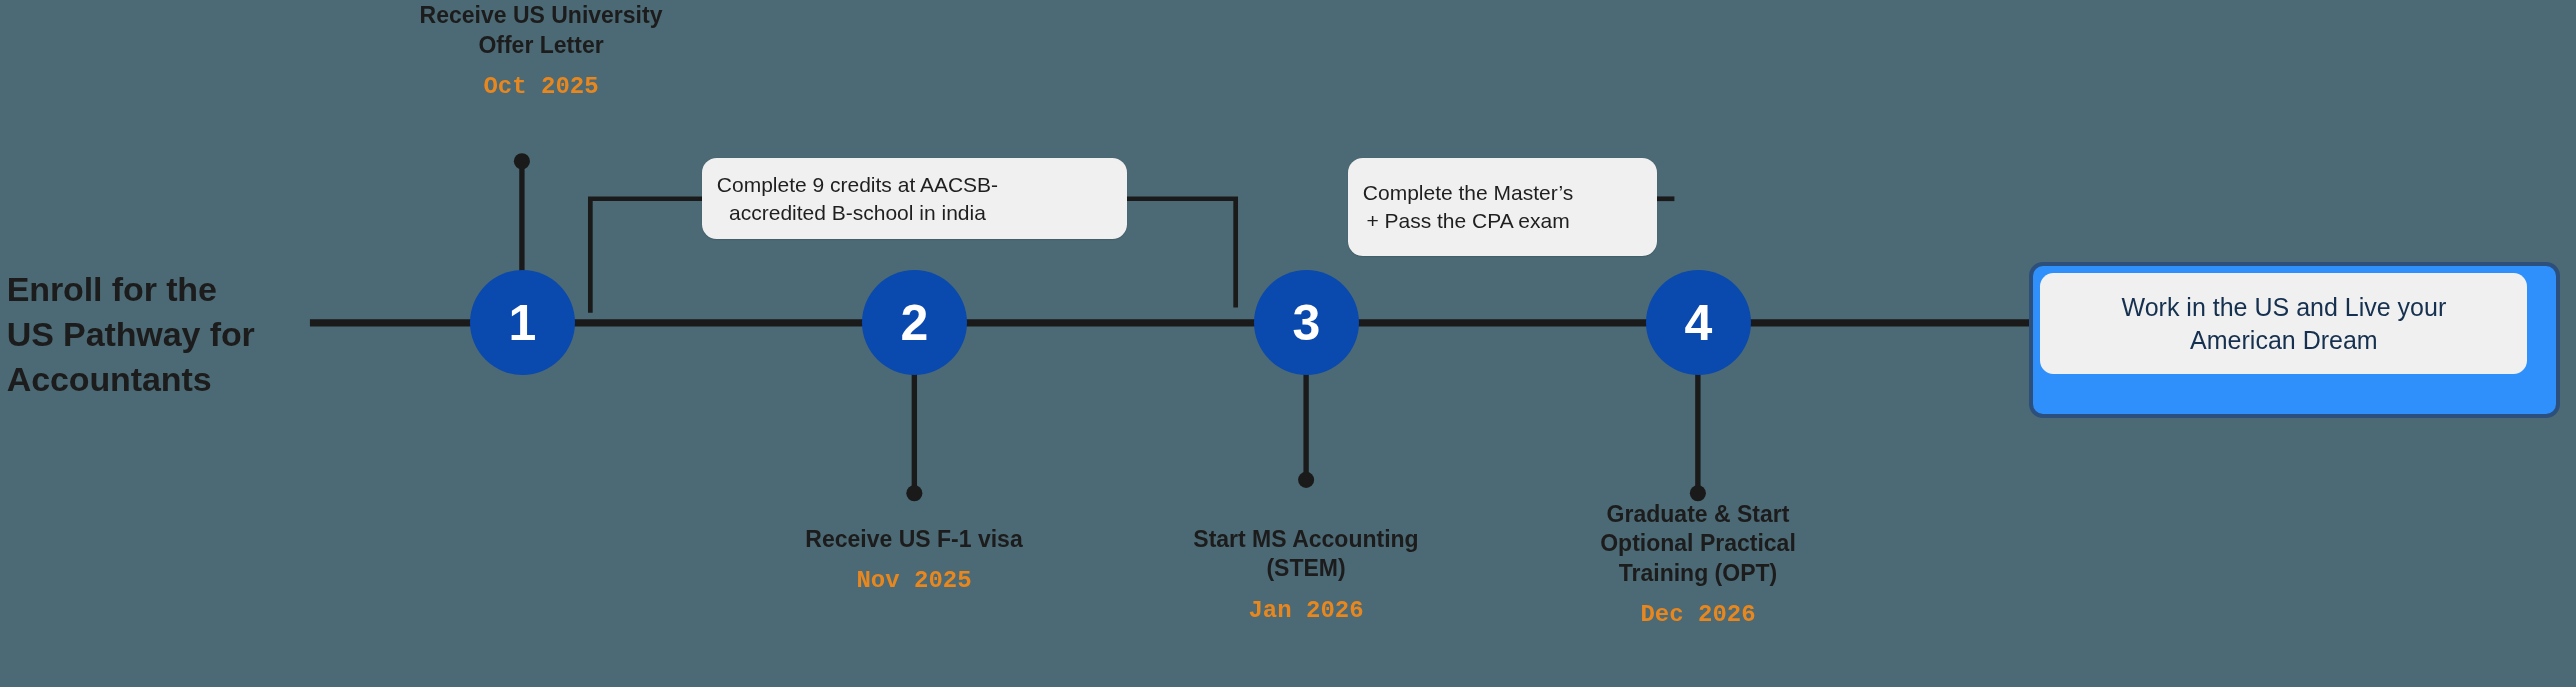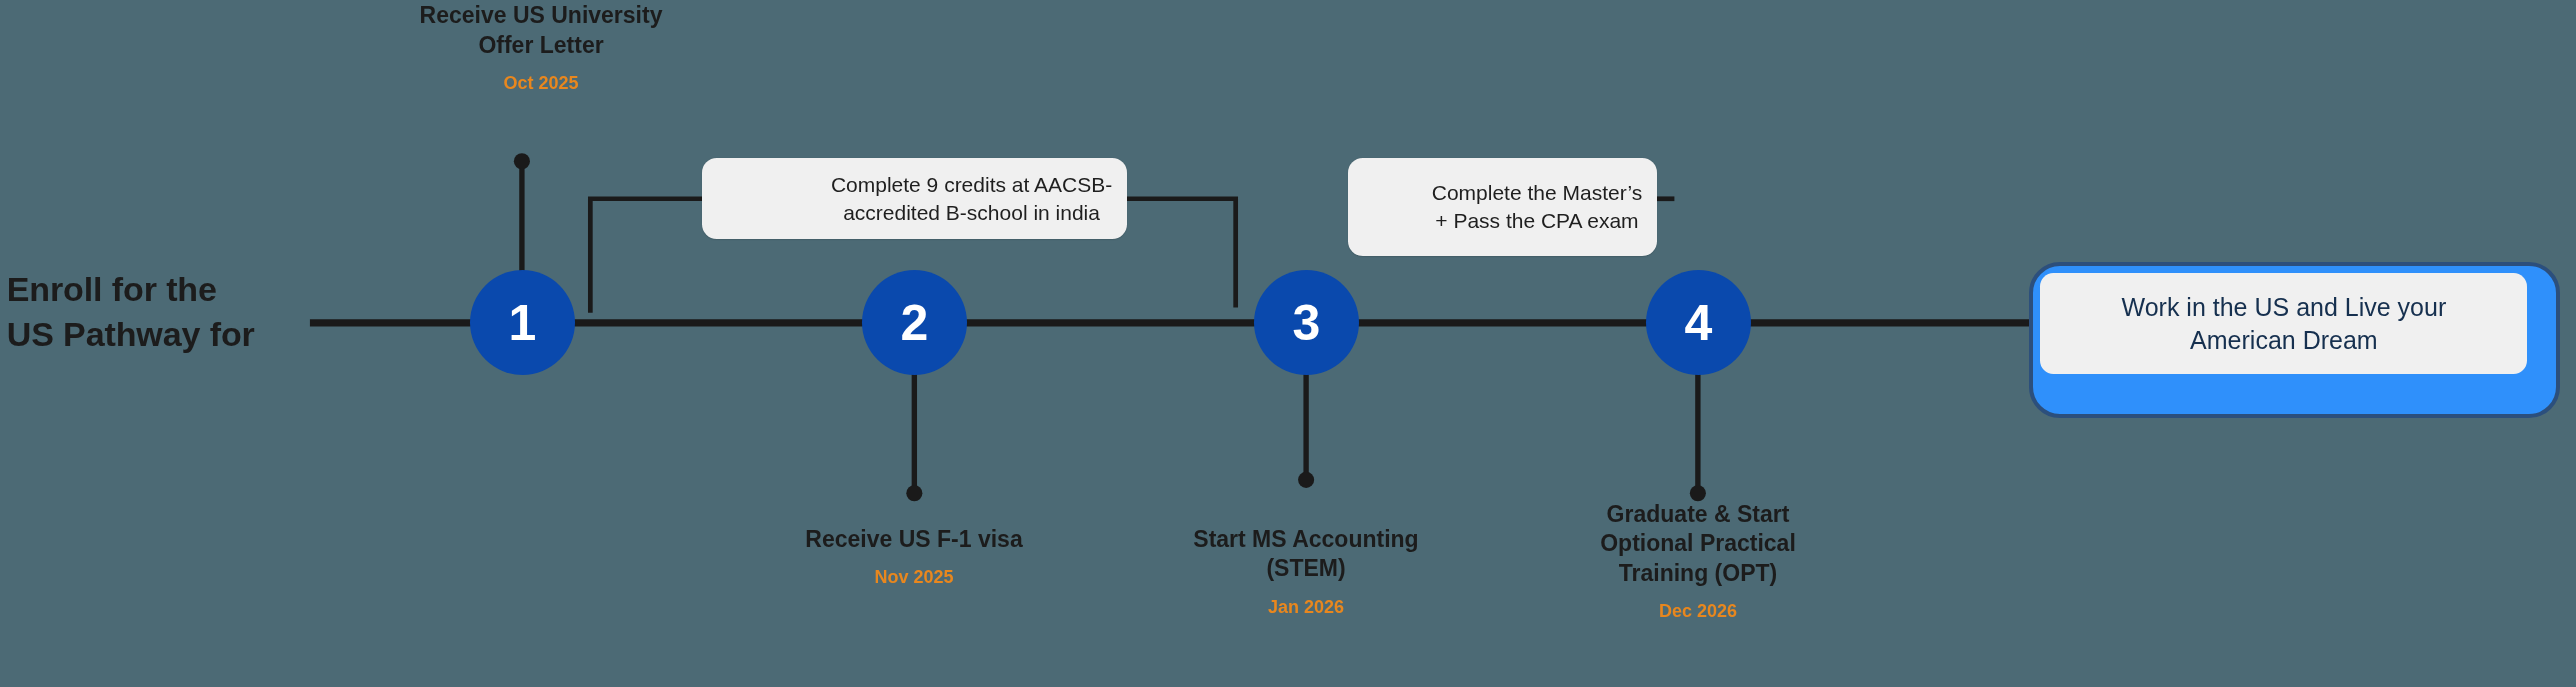--- a/index.html
+++ b/index.html
@@ -70,55 +70,56 @@
     text-align: center;
     color: #1c1c1c;
   }
   .milestone .m-title {
     font-size: 23px;
     font-weight: bold;
     line-height: 1.28;
     white-space: pre-line;
   }
   .milestone .m-date {
-    font-size: 18px;
+    font-size: 24px;
     font-weight: bold;
     color: #e8871e;
     margin-top: 12.7px;
+    font-family: Liberation Mono, monospace;
   }
 
   
   .callout {
     position: absolute;
     background: #f0f0f0;
     border-radius: 14.8px;
     color: #1f1f1f;
     font-size: 21px;
     line-height: 1.33;
     text-align: center;
     display: flex;
     align-items: center;
-    justify-content: flex-end;
+    justify-content: flex-start;
     padding: 10.7px 14.8px;
     box-sizing: border-box;
     white-space: pre-line;
     z-index: 6;
     box-shadow: 0 0.7px 1.3px rgba(0,0,0,0.12);
   }
 
   
   #outcome-box {
     position: absolute;
     left: 2029px;
     top: 262px;
     width: 531px;
     height: 156px;
     background: #2f90fb;
     border: 4.7px solid #2c4f7c;
-    border-radius: 31px;
+    border-radius: 14px;
     box-sizing: border-box;
     display: flex;
     align-items: flex-start;
     justify-content: flex-start;
     z-index: 6;
   }
   #outcome-inner {
     margin: 7.4px 0 0 7.4px;
     width: 487px;
     height: 101px;
@@ -160,20 +161,21 @@
     <polyline points="880,466 880,296 1060,296" fill="none" stroke="#1a1a1a" stroke-width="7"></polyline>
 
     <polyline points="1680,296 1842,296 1842,458" fill="none" stroke="#1a1a1a" stroke-width="7"></polyline>
 
     <line x1="2468" y1="296" x2="2496" y2="296" stroke="#1a1a1a" stroke-width="7"></line>
   </svg>
 
   <div class="intro-label">
     <span class="ln">Enroll for the</span>
     <span class="ln">US Pathway for</span>
+    <span class="ln">Accountants</span>
   </div>
 
   <div class="step-node" style="left:470px; top:270px;">
     <span>1</span>
   </div>
   <div class="step-node" style="left:862px; top:270px;">
     <span>2</span>
   </div>
   <div class="step-node" style="left:1254px; top:270px;">
     <span>3</span>

